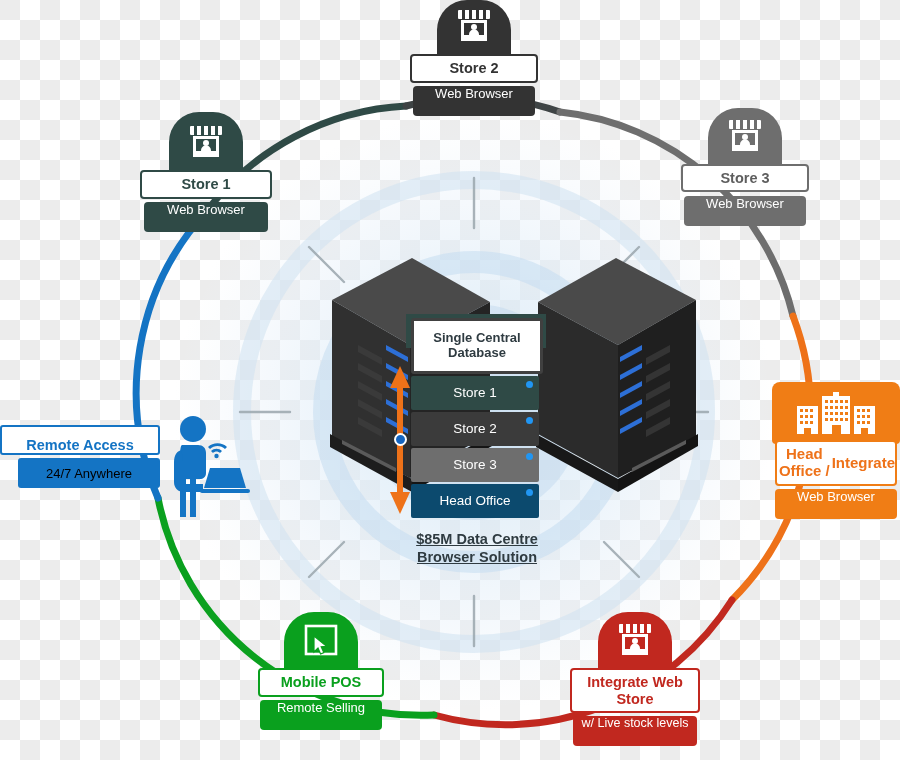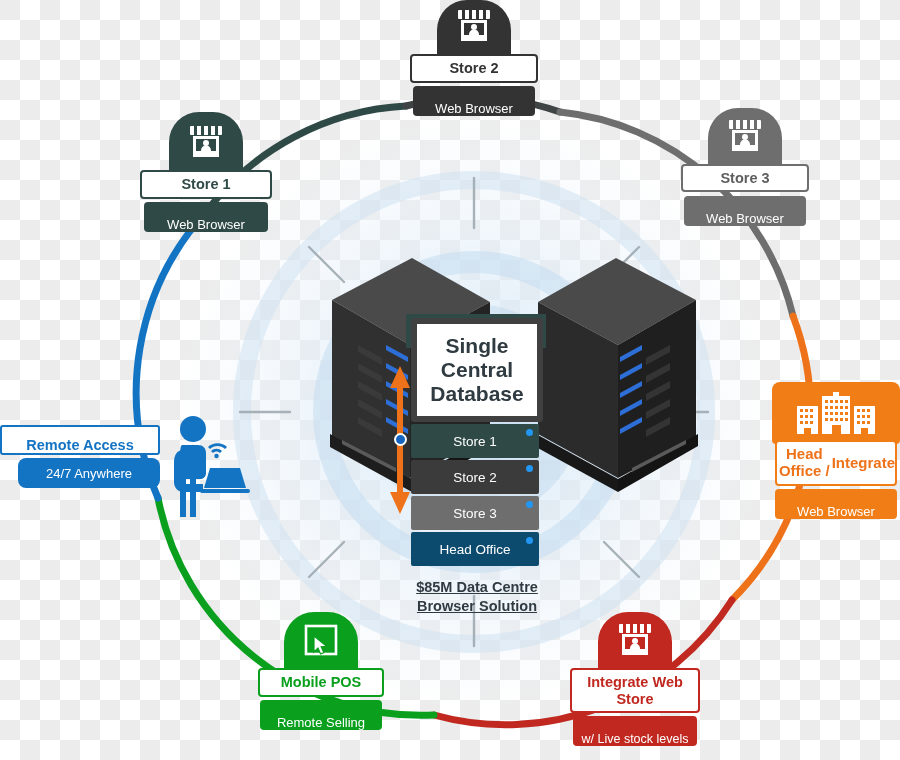--- a/index.html
+++ b/index.html
@@ -24,32 +24,32 @@
     position:absolute;left:50%;transform:translateX(-50%);
     background:#fff;border-style:solid;border-width:2px;
     border-radius:4px;
     display:flex;align-items:center;justify-content:center;
     text-align:center;font-weight:bold;line-height:1.12;
     box-sizing:border-box;
   }
   .subbox{
     position:absolute;left:50%;transform:translateX(-50%);
     border-radius:4px;
-    display:flex;align-items:flex-end;justify-content:center;
+    display:flex;align-items:flex-start;justify-content:center;
     color:#fff;text-align:center;box-sizing:border-box;
   }
   .ico{position:absolute;left:50%;transform:translateX(-50%);}
 
   
   #centre{position:absolute;left:411px;top:318px;width:130px;}
   #scd{
     width:132px;box-sizing:border-box;background:#fff;
-    border:6px solid #404040;border-radius:3px;
+    border:3px solid #404040;border-radius:3px;
     padding:10px 4px;text-align:center;
-    font-weight:bold;font-size:21px;color:#2f3b41;line-height:1.15;
+    font-weight:bold;font-size:13px;color:#2f3b41;line-height:1.15;
     position:relative;z-index:5;
   }
   .bar{
     width:128px;box-sizing:border-box;height:34px;margin-top:2px;
     display:flex;align-items:center;justify-content:center;
     color:#fff;font-size:13.5px;position:relative;border-radius:2px;
   }
   .bar .dot{
     position:absolute;right:6px;top:5px;width:7px;height:7px;
     border-radius:50%;background:#2196f3;
@@ -361,23 +361,23 @@
   </div>
 
   <div class="node" style="left:0px;top:425px;width:175px;height:68px;">
     <div style="position:absolute;left:0;top:0;width:160px;height:30px;background:#fff;
                 border:2px solid #1474c4;border-radius:3px;box-sizing:border-box;
                 display:flex;align-items:flex-end;justify-content:center;
                 font-weight:bold;font-size:14.5px;color:#1474c4;">
       <span>Remote Access</span>
     </div>
     <div style="position:absolute;left:18px;top:33px;width:142px;height:30px;background:#1474c4;
-                border-radius:8px;box-sizing:border-box;
+                border-radius:3px;box-sizing:border-box;
                 display:flex;align-items:center;justify-content:center;
-                color:#ffffff;font-size:13px;">
+                color:#000000;font-size:13px;">
       <span>24/7 Anywhere</span>
     </div>
   </div>
 
   <svg class="layer" viewBox="0 0 900 760">
     <g fill="#1474c4">
       <circle cx="193" cy="429" r="13"></circle>
       <path d="M182 445h16c5 0 8 3 8 8v20c0 4-3 6-6 6h-4v38h-6v-38h-4v38h-6v-62c0-6 1-10 2-10z"></path>
       <path d="M184 448c-5 0-8 4-8 10v22c0 5 3 8 8 8h20v-7h-17c-3 0-4-2-4-4v-19c0-5-2-10-8-10z" opacity=".0"></path>
       <path d="M183 450c-6 0-9 5-9 12v20c0 6 4 10 10 10h19v-8h-16c-3 0-4-2-4-5v-18c0-7-3-11-0-11z"></path>

